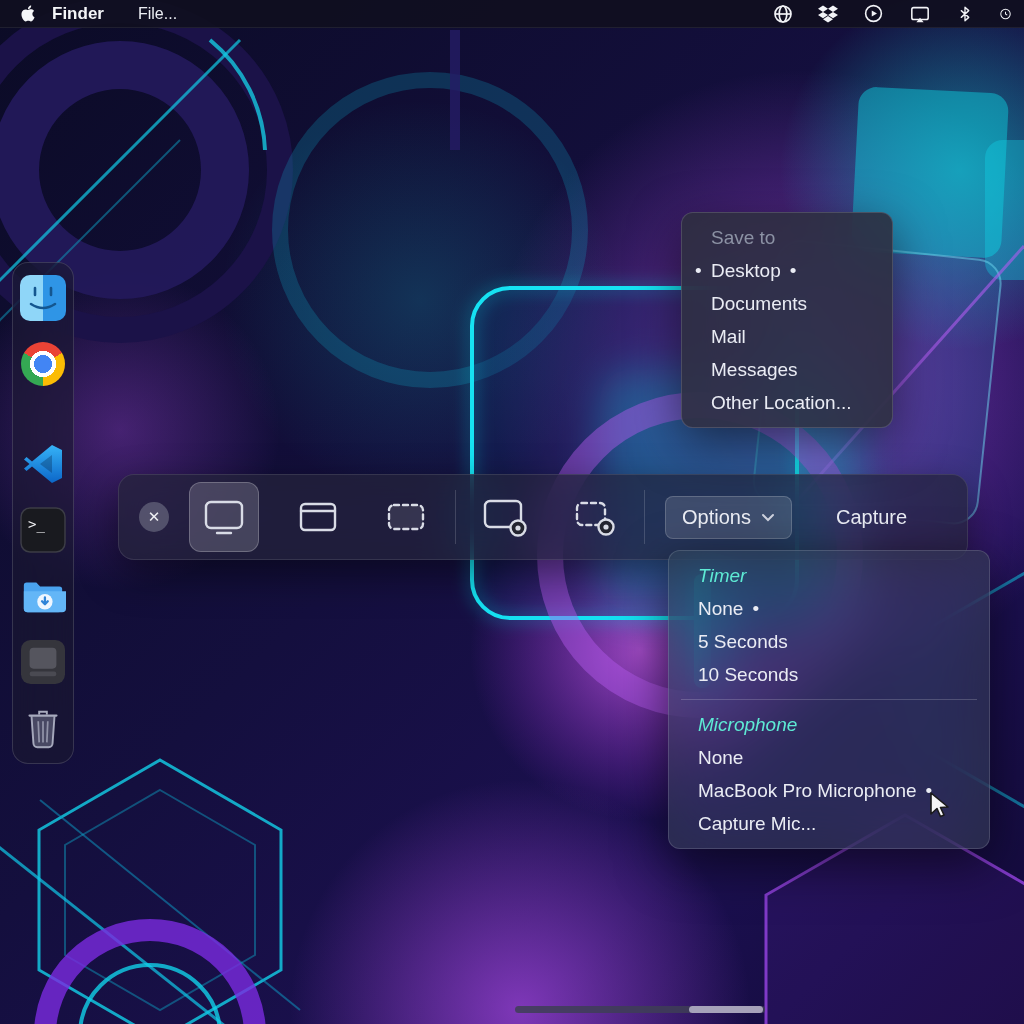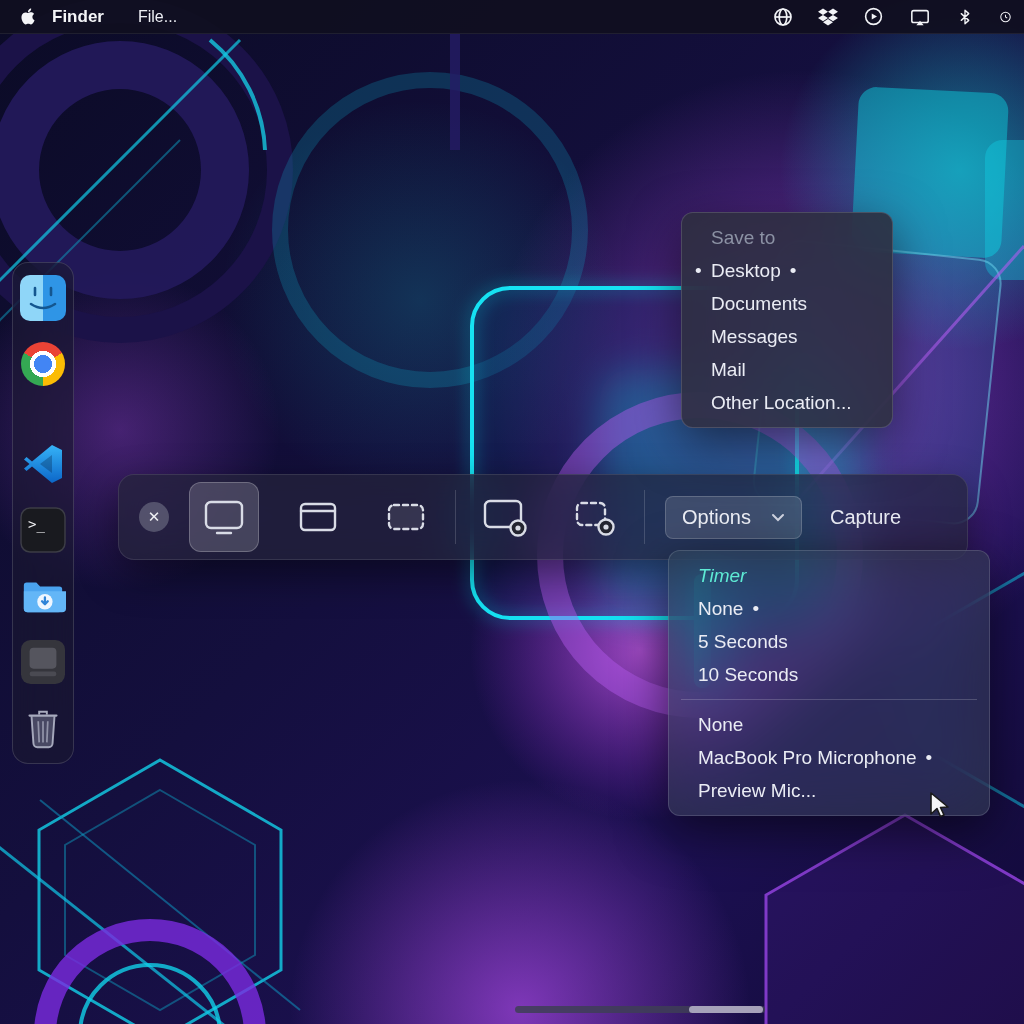--- a/index.html
+++ b/index.html
@@ -2,21 +2,21 @@
 <html><head>
 <meta charset="utf-8">
 <style>
   * { margin:0; padding:0; box-sizing:border-box; }
   html,body { width:1024px; height:1024px; }
   body { overflow:hidden; background:#0b0b26; font-family:"Liberation Sans","DejaVu Sans",sans-serif; }
   .screen { position:relative; width:1024px; height:1024px; overflow:hidden; }
   .wallpaper { position:absolute; inset:0; z-index:0; }
 
   
-  .menu-bar { position:absolute; top:0; left:0; right:0; height:34px; z-index:10;
+  .menu-bar { position:absolute; top:0; left:0; right:0; height:28px; z-index:10;
     background:rgba(16,15,32,0.94); border-bottom:1px solid rgba(255,255,255,0.07);
     display:flex; align-items:center; padding:0 12px; color:#f4f5f8; }
   .mb-apple { display:flex; align-items:center; padding:0 8px; cursor:default; }
   .mb-app { font-weight:bold; font-size:17px; margin-left:8px; }
   .mb-item { font-size:16px; margin-left:34px; color:#eceef4; }
   .mb-right { margin-left:auto; display:flex; align-items:center; gap:25px; }
   .mb-ic { display:flex; align-items:center; }
   .mb-ic svg { display:block; }
   .mb-clip { width:13px; overflow:hidden; }
 
@@ -40,24 +40,24 @@
   .tb-close { width:30px; height:30px; border-radius:50%; flex:0 0 auto; border:none;
     background:rgba(122,124,142,0.55); color:#f0f1f5; font-size:15px; line-height:30px;
     text-align:center; margin-right:20px; cursor:default; }
   .tool-group { display:flex; align-items:center; }
   .g1 { gap:30px; } .g2 { gap:32px; }
   .tool { width:58px; height:58px; display:flex; align-items:center; justify-content:center;
     background:none; border:none; border-radius:12px; cursor:default; }
   .tool.selected { width:70px; height:70px; background:rgba(255,255,255,0.17);
     box-shadow:inset 0 0 0 1px rgba(255,255,255,0.22); }
   .tb-divider { width:1px; height:54px; background:rgba(255,255,255,0.16); margin:0 20px; flex:0 0 auto; }
-  .options-btn { display:flex; align-items:center; gap:20px; border:none; cursor:default;
+  .options-btn { display:flex; align-items:center; gap:10px; border:none; cursor:default;
     background:rgba(255,255,255,0.13); box-shadow:inset 0 0 0 1px rgba(255,255,255,0.18);
     border-radius:8px; padding:10px 17px; font-size:20px; color:#eceef5; }
-  .capture-btn { font-size:20px; color:#e9ebf3; background:none; border:none; margin-left:28px; cursor:default; }
+  .capture-btn { font-size:20px; color:#e9ebf3; background:none; border:none; margin-left:44px; cursor:default; }
 
   
   .menu-pop { position:absolute; z-index:8; border-radius:12px; padding:8px 0;
     border:1px solid rgba(255,255,255,0.14); box-shadow:0 16px 50px rgba(0,0,0,0.55);
     backdrop-filter:blur(28px) saturate(1.5); color:#eaecf4; font-size:19px; }
   .save-menu { left:681px; top:212px; width:212px; background:rgba(45,47,62,0.90); }
   .opt-menu  { left:668px; top:550px; width:322px; background:rgba(52,62,78,0.62); }
   .menu-title { color:#8c92a4; padding:5px 14px 5px 29px; line-height:23px; }
   .opt-menu .menu-title { color:#5eead4;font-style:italic; }
   .menu-row { position:relative; padding:5px 14px 5px 29px; line-height:23px; cursor:default; }
@@ -295,50 +295,51 @@
 
   <div class="menu-pop save-menu">
     <div class="menu-title">Save to</div>
     <div class="menu-row">
       <span class="lead">•</span><span>Desktop</span><span class="trail">•</span>
     </div>
     <div class="menu-row">
       <span>Documents</span>
     </div>
     <div class="menu-row">
+      <span>Mail</span>
+    </div>
+    <div class="menu-row">
       <span>Messages</span>
-    </div>
-    <div class="menu-row">
-      <span>Mail</span>
     </div>
     <div class="menu-row">
       <span>Other Location...</span>
     </div>
   </div>
 
   <div class="menu-pop opt-menu">
     <div class="menu-title">Timer</div>
     <div class="menu-row">
       <span>None</span><span class="trail">•</span>
     </div>
     <div class="menu-row">
       <span>5 Seconds</span><span class="trail" style="visibility: hidden;">•</span>
     </div>
     <div class="menu-row">
       <span>10 Seconds</span><span class="trail" style="visibility: hidden;">•</span>
     </div>
     <div class="menu-div"></div>
+    <div class="menu-title">Microphone</div>
     <div class="menu-row">
       <span>None</span><span class="trail" style="visibility: hidden;">•</span>
     </div>
     <div class="menu-row">
       <span>MacBook Pro Microphone</span><span class="trail">•</span>
     </div>
     <div class="menu-row">
-      <span>Preview Mic...</span><span class="trail" style="visibility: hidden;">•</span>
+      <span>Capture Mic...</span><span class="trail" style="visibility: hidden;">•</span>
     </div>
   </div>
 
   <svg class="cursor" width="24" height="28" viewBox="0 0 24 28">
     <path d="M3 1 L3 22 L9 16.5 L12.5 24.5 L16 23 L12.5 15.5 L20 15 Z" fill="#f5f5f7" stroke="#1a1a1a" stroke-width="1.6" stroke-linejoin="round"></path>
   </svg>
 
   <div class="page-indicator">
     <div class="thumb"></div>
   </div>

